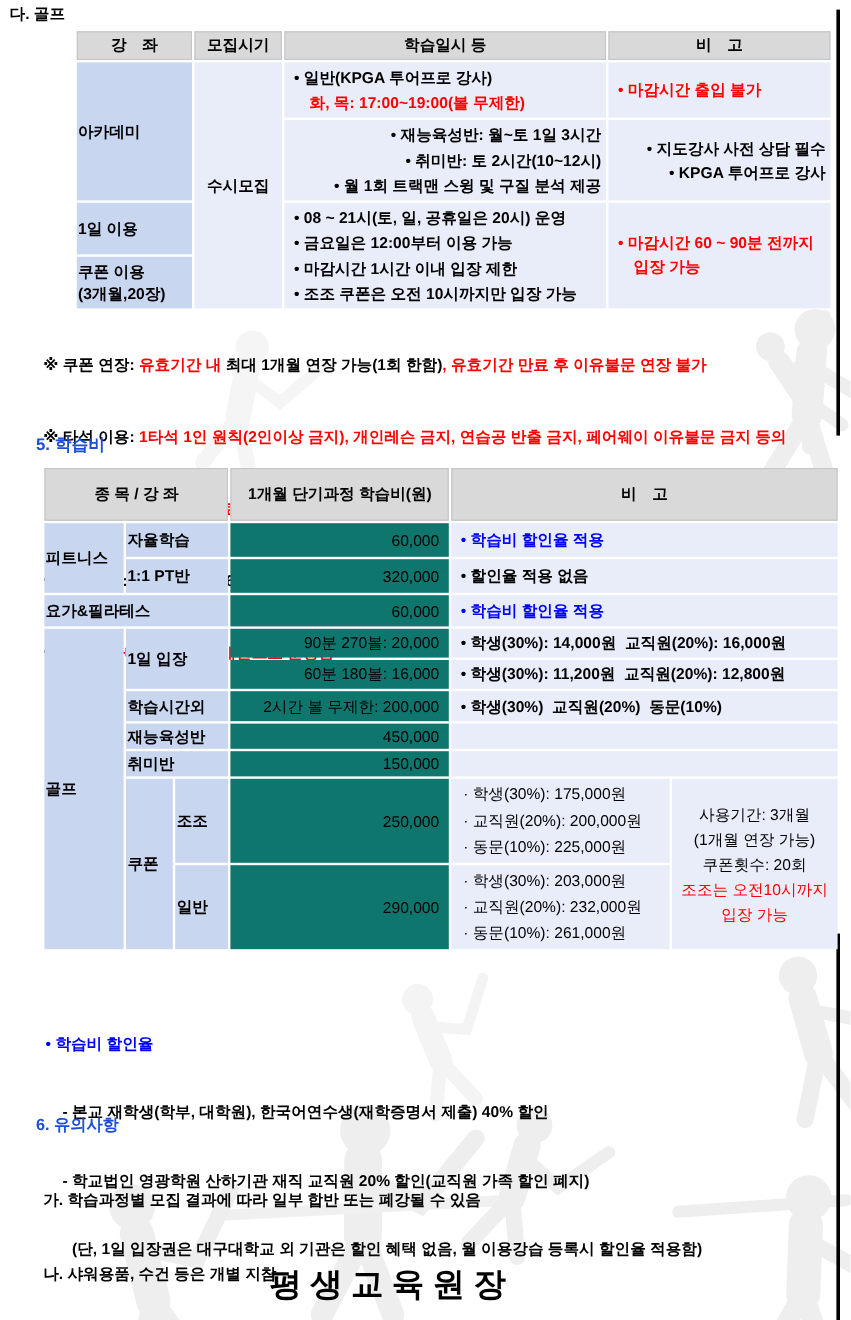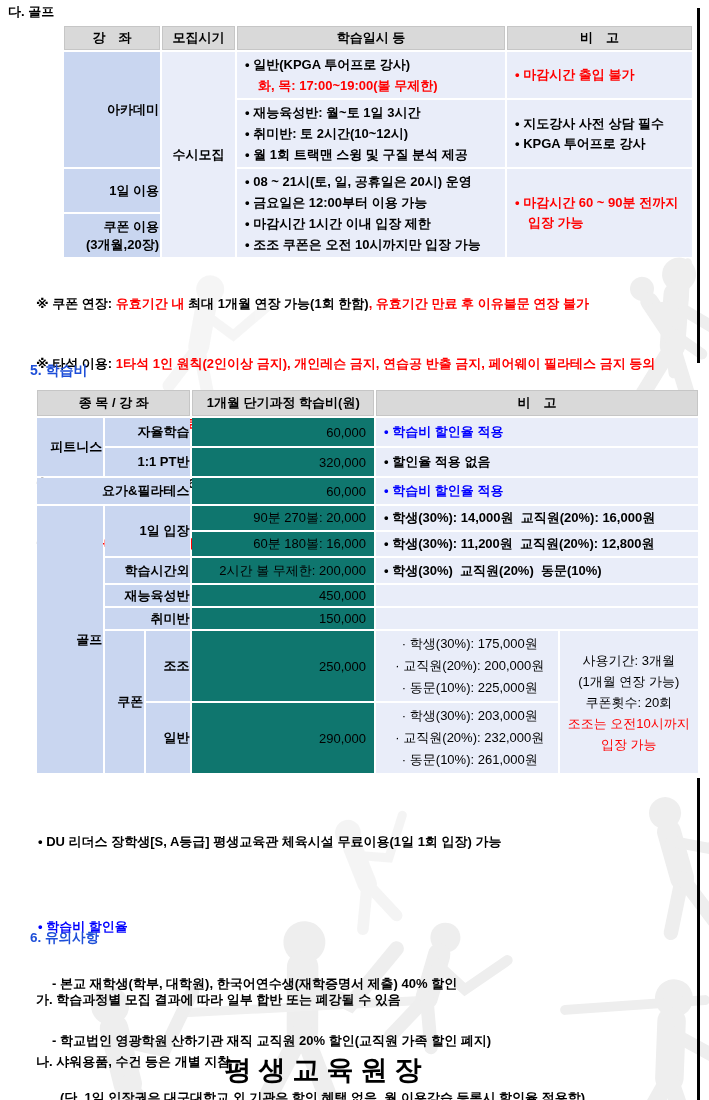--- a/index.html
+++ b/index.html
@@ -7,28 +7,28 @@
         font-family:"Liberation Sans","DejaVu Sans",sans-serif;font-size:13px;color:#000;}
   .abs{position:absolute;}
   .b{font-weight:700;}
   .red{color:#ff0000;}
   .blue{color:#0000ff;margin-top:28px;}
   .green{color:#1d4ed8;}
   
   table.t{border-collapse:separate;border-spacing:2px;table-layout:fixed;position:absolute;}
   table.t td,table.t th{vertical-align:middle;overflow:hidden;}
   th.hd{background:#d9d9d9;text-align:center;font-weight:700;border:1px solid #c6c6c6;font-size:13px;}
-  td.dark{background:#c9d6f0;text-align:right;font-weight:700;}
+  td.dark{background:#c9d6f0;text-align:left;font-weight:700;}
   td.light{background:#e9edf9;}
   td.fee{background:#0f766e;text-align:right;padding-right:8px;font-weight:400;}
   .sched{padding:2px 4px 2px 8px;line-height:21px;font-weight:700;}
   .noteC{padding:2px 4px 2px 8px;line-height:20px;font-weight:700;}
   .ln{white-space:pre-wrap;}
   .bl::before{content:"• ";}
-  .dot{font-weight:400;text-align:center;}
+  .dot{font-weight:400;}
   .dot::before{content:"· ";}
   .cont{padding-left:13px;}
   
   #notes{line-height:20px;font-weight:700;white-space:pre-wrap;}
   #notes .cont2{padding-left:79px;}
   
   #benefits{line-height:19px;font-weight:700;white-space:pre-wrap;}
   #benefits .ind{padding-left:14px;}
   #benefits .ind2{padding-left:22px;}
   .dash::before{content:"- ";}
@@ -107,21 +107,21 @@
       <td class="dark" rowspan="2">아카데미</td>
       <td class="light" rowspan="4" style="text-align:center;font-weight:700;">수시모집</td>
       <td class="light sched">
         <div class="ln bl">일반(KPGA 투어프로 강사)</div>
         <div class="ln cont red">화, 목: 17:00~19:00(볼 무제한)</div>
       </td>
       <td class="light noteC red">
         <div class="ln bl">마감시간 출입 불가</div>
       </td>
     </tr>
-    <tr style="height:56px;">
+    <tr style="height:56px;text-align:right;">
       <td class="light sched">
         <div class="ln bl">재능육성반: 월~토 1일 3시간</div>
         <div class="ln bl">취미반: 토 2시간(10~12시)</div>
         <div class="ln bl">월 1회 트랙맨 스윙 및 구질 분석 제공</div>
       </td>
       <td class="light noteC">
         <div class="ln bl">지도강사 사전 상담 필수</div>
         <div class="ln bl">KPGA 투어프로 강사</div>
       </td>
     </tr>
@@ -142,39 +142,39 @@
       <td class="dark">
         <div>쿠폰 이용</div>
         <div>(3개월,20장)</div>
       </td>
     </tr>
   </tbody>
     </table>
 
   <div id="notes" class="abs" style="left:36px;top:254px;width:660px;z-index:2;">
     <div><span>※ 쿠폰 연장: </span><span class="red">유효기간 내 </span><span>최대 1개월 연장 가능(1회 한함)</span><span class="red">, 유효기간 만료 후 이유불문 연장 불가</span></div>
-    <div><span>※ 타석 이용: </span><span class="red">1타석 1인 원칙(2인이상 금지), 개인레슨 금지, 연습공 반출 금지, 페어웨이 필라테스 금지 등의</span></div>
+    <div><span>※ 타석 이용: </span><span class="red">1타석 1인 원칙(2인이상 금지), 개인레슨 금지, 연습공 반출 금지, 페어웨이 이유불문 금지 등의</span></div>
     <div class="cont2 red">원칙 위반으로 인한 안전사고 시 보상 불가</div>
     <div>※ 1일 이용: 90분(270볼), 60분(180볼) 병산제 적용</div>
     <div><span>※ </span><span class="red">골프아카데미 수업은 1개반으로 운영함</span></div>
   </div>
 
   <div class="abs b green" style="left:30px;top:362px;font-size:14px;z-index:2;">5. 학습비</div>
 
   <table class="t" style="left:35px;top:388px;width:665px;z-index:2;">
     <colgroup>
       <col style="width:66px">
         <col style="width:39px">
         <col style="width:44px">
       <col style="width:181px">
         <col style="width:181px">
         <col style="width:138px">
     </colgroup>
     <tbody>
-        <tr style="height:26px;padding-left:16px;">
+        <tr style="height:44px;padding-left:16px;">
       <th class="hd" colspan="3">종 목 / 강 좌</th>
       <th class="hd">1개월 단기과정 학습비(원)</th>
       <th class="hd" colspan="2">비　고</th>
     </tr>
     <tr style="height:28px;">
       <td class="dark" rowspan="2">피트니스</td>
       <td class="dark" colspan="2">자율학습</td>
       <td class="fee">60,000</td>
       <td class="light noteC blue" colspan="2">
             <div class="ln bl">학습비 할인율 적용</div>
@@ -248,21 +248,20 @@
       <td class="light" style="padding:2px 4px 2px 10px;line-height:22px;">
         <div class="ln dot">학생(30%): 203,000원</div>
         <div class="ln dot">교직원(20%): 232,000원</div>
         <div class="ln dot">동문(10%): 261,000원</div>
       </td>
     </tr>
   </tbody>
     </table>
 
   <div id="benefits" class="abs" style="left:38px;top:794px;width:660px;z-index:2;">
-    <div class="bl">DU 리더스 장학생[S, A등급] 평생교육관 체육시설 무료이용(1일 1회 입장) 가능</div>
     <div class="bl blue">학습비 할인율</div>
     <div class="ind dash">본교 재학생(학부, 대학원), 한국어연수생(재학증명서 제출) 40% 할인</div>
     <div class="ind dash">학교법인 영광학원 산하기관 재직 교직원 20% 할인(교직원 가족 할인 폐지)</div>
     <div class="ind2">(단, 1일 입장권은 대구대학교 외 기관은 할인 혜택 없음, 월 이용강습 등록시 할인율 적용함)</div>
     
     
   </div>
 
   <div class="abs b green" style="left:30px;top:929px;font-size:13.5px;z-index:2;">6. 유의사항</div>
 

